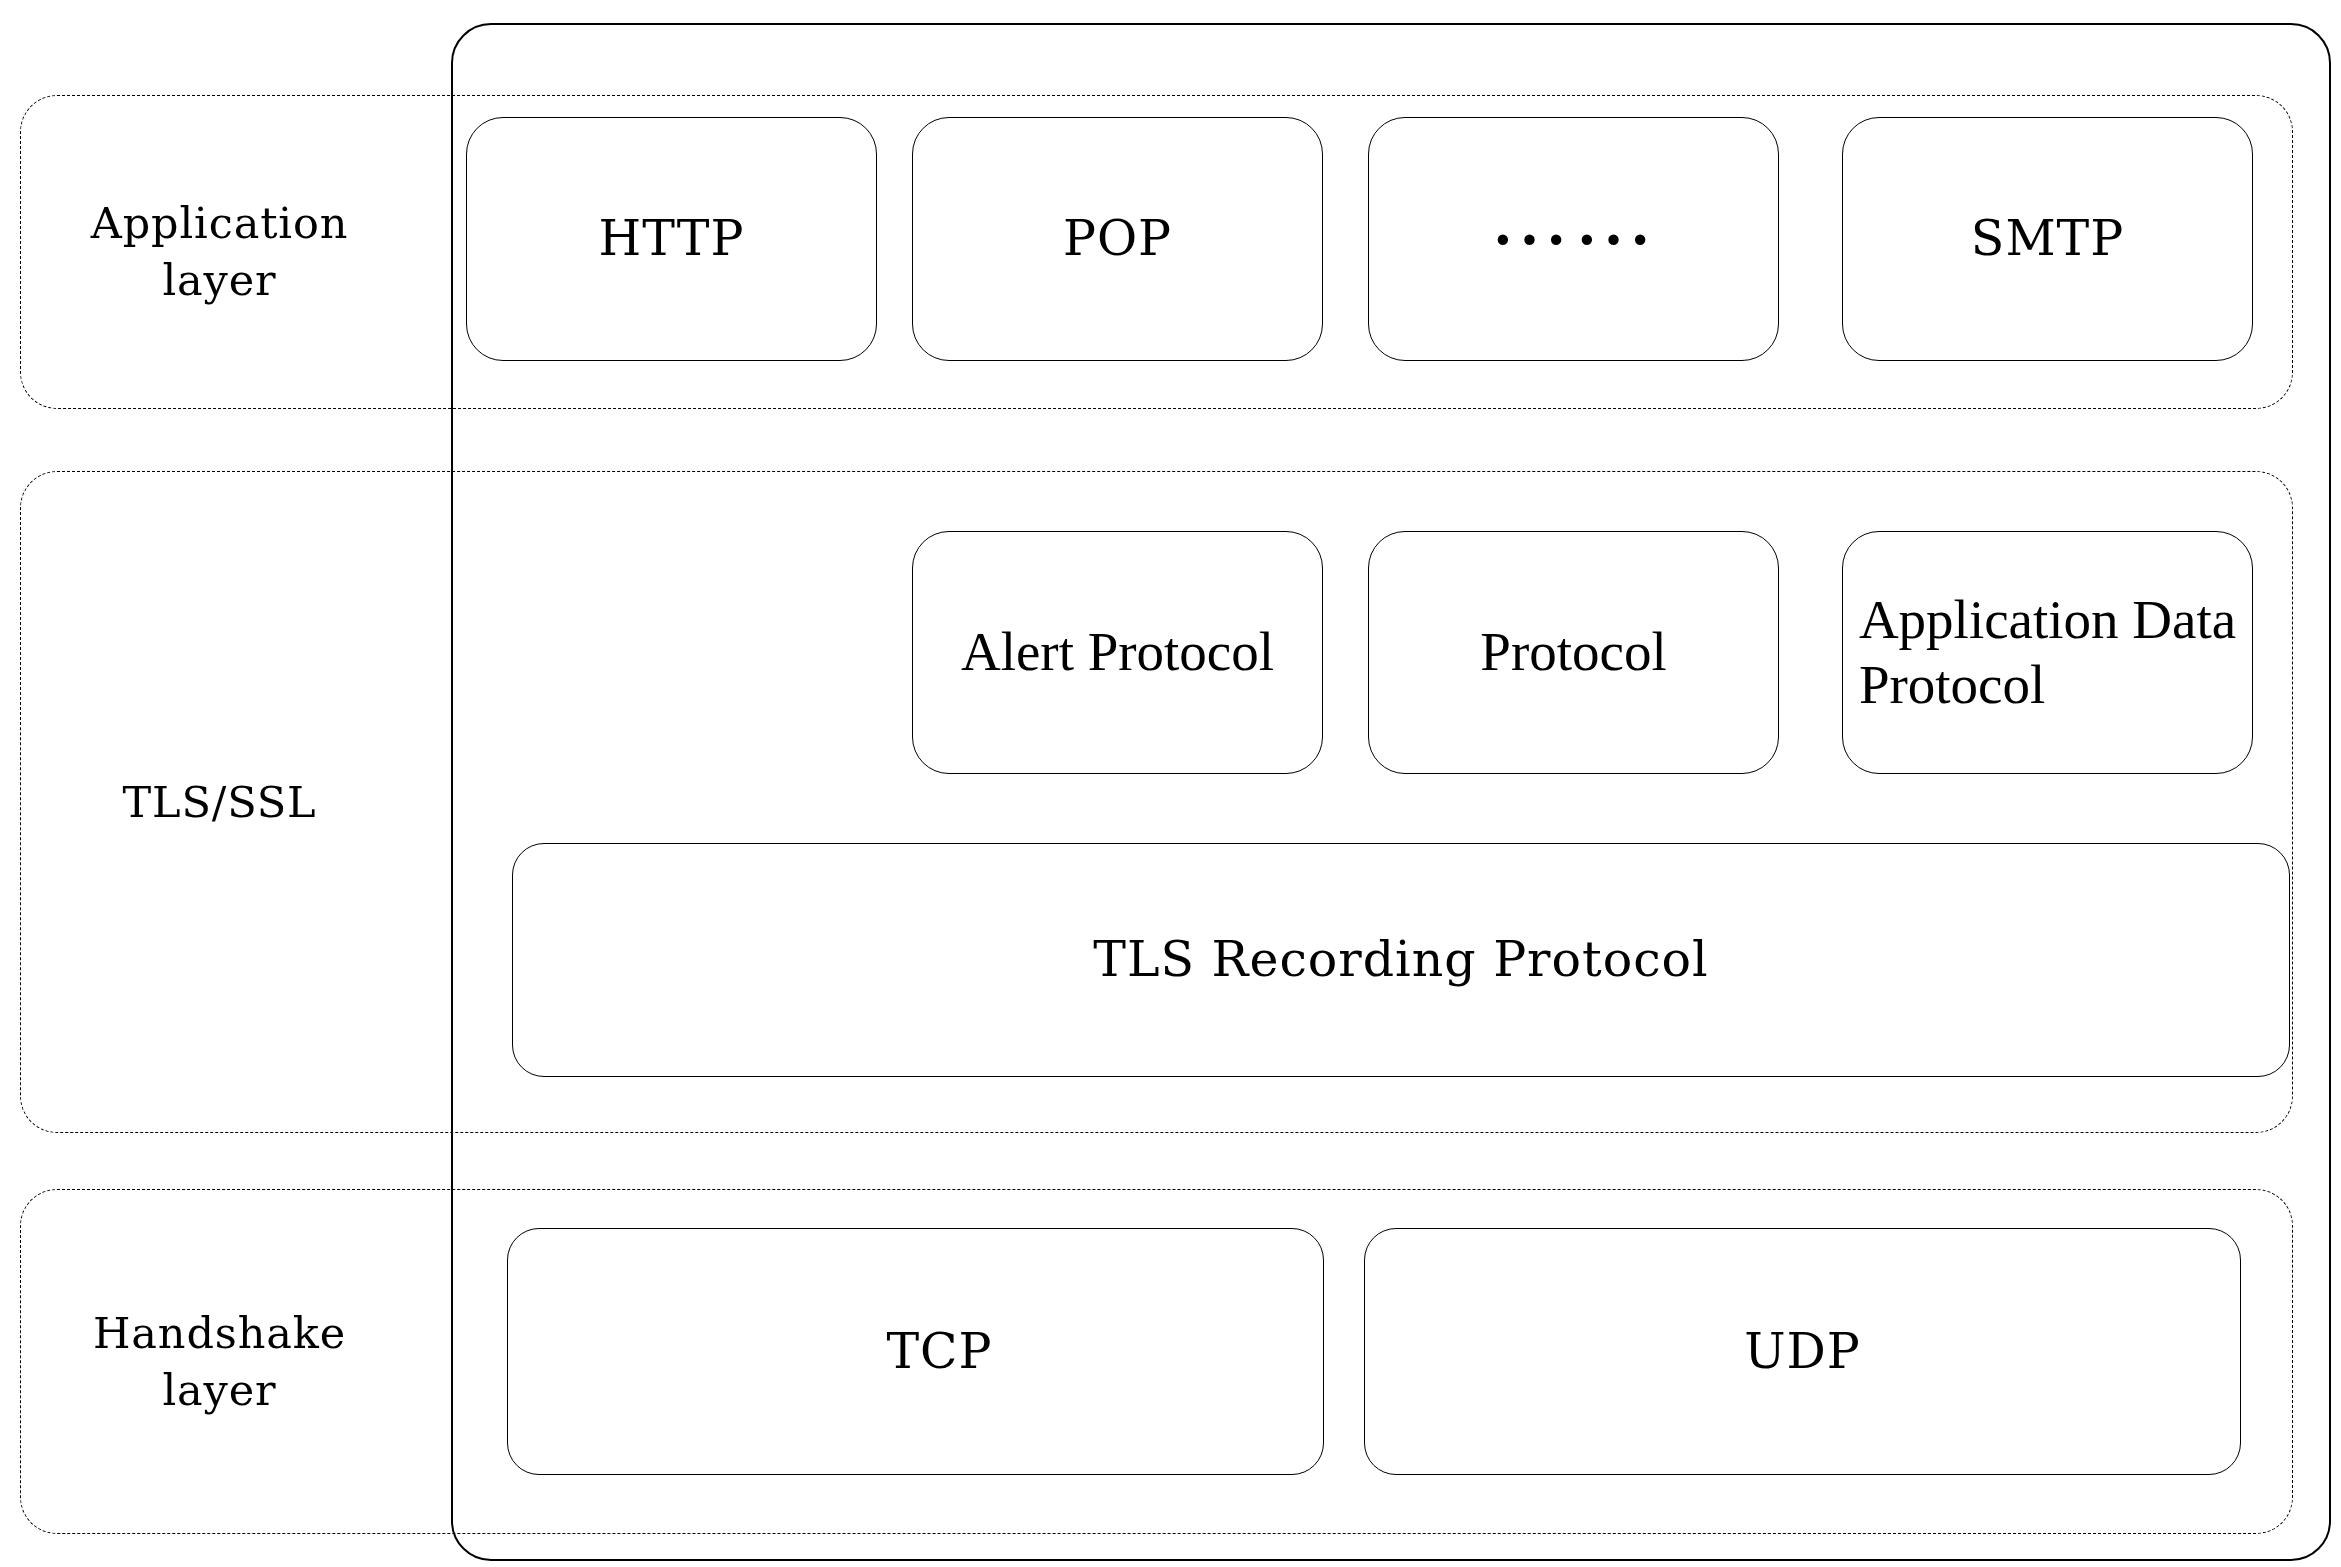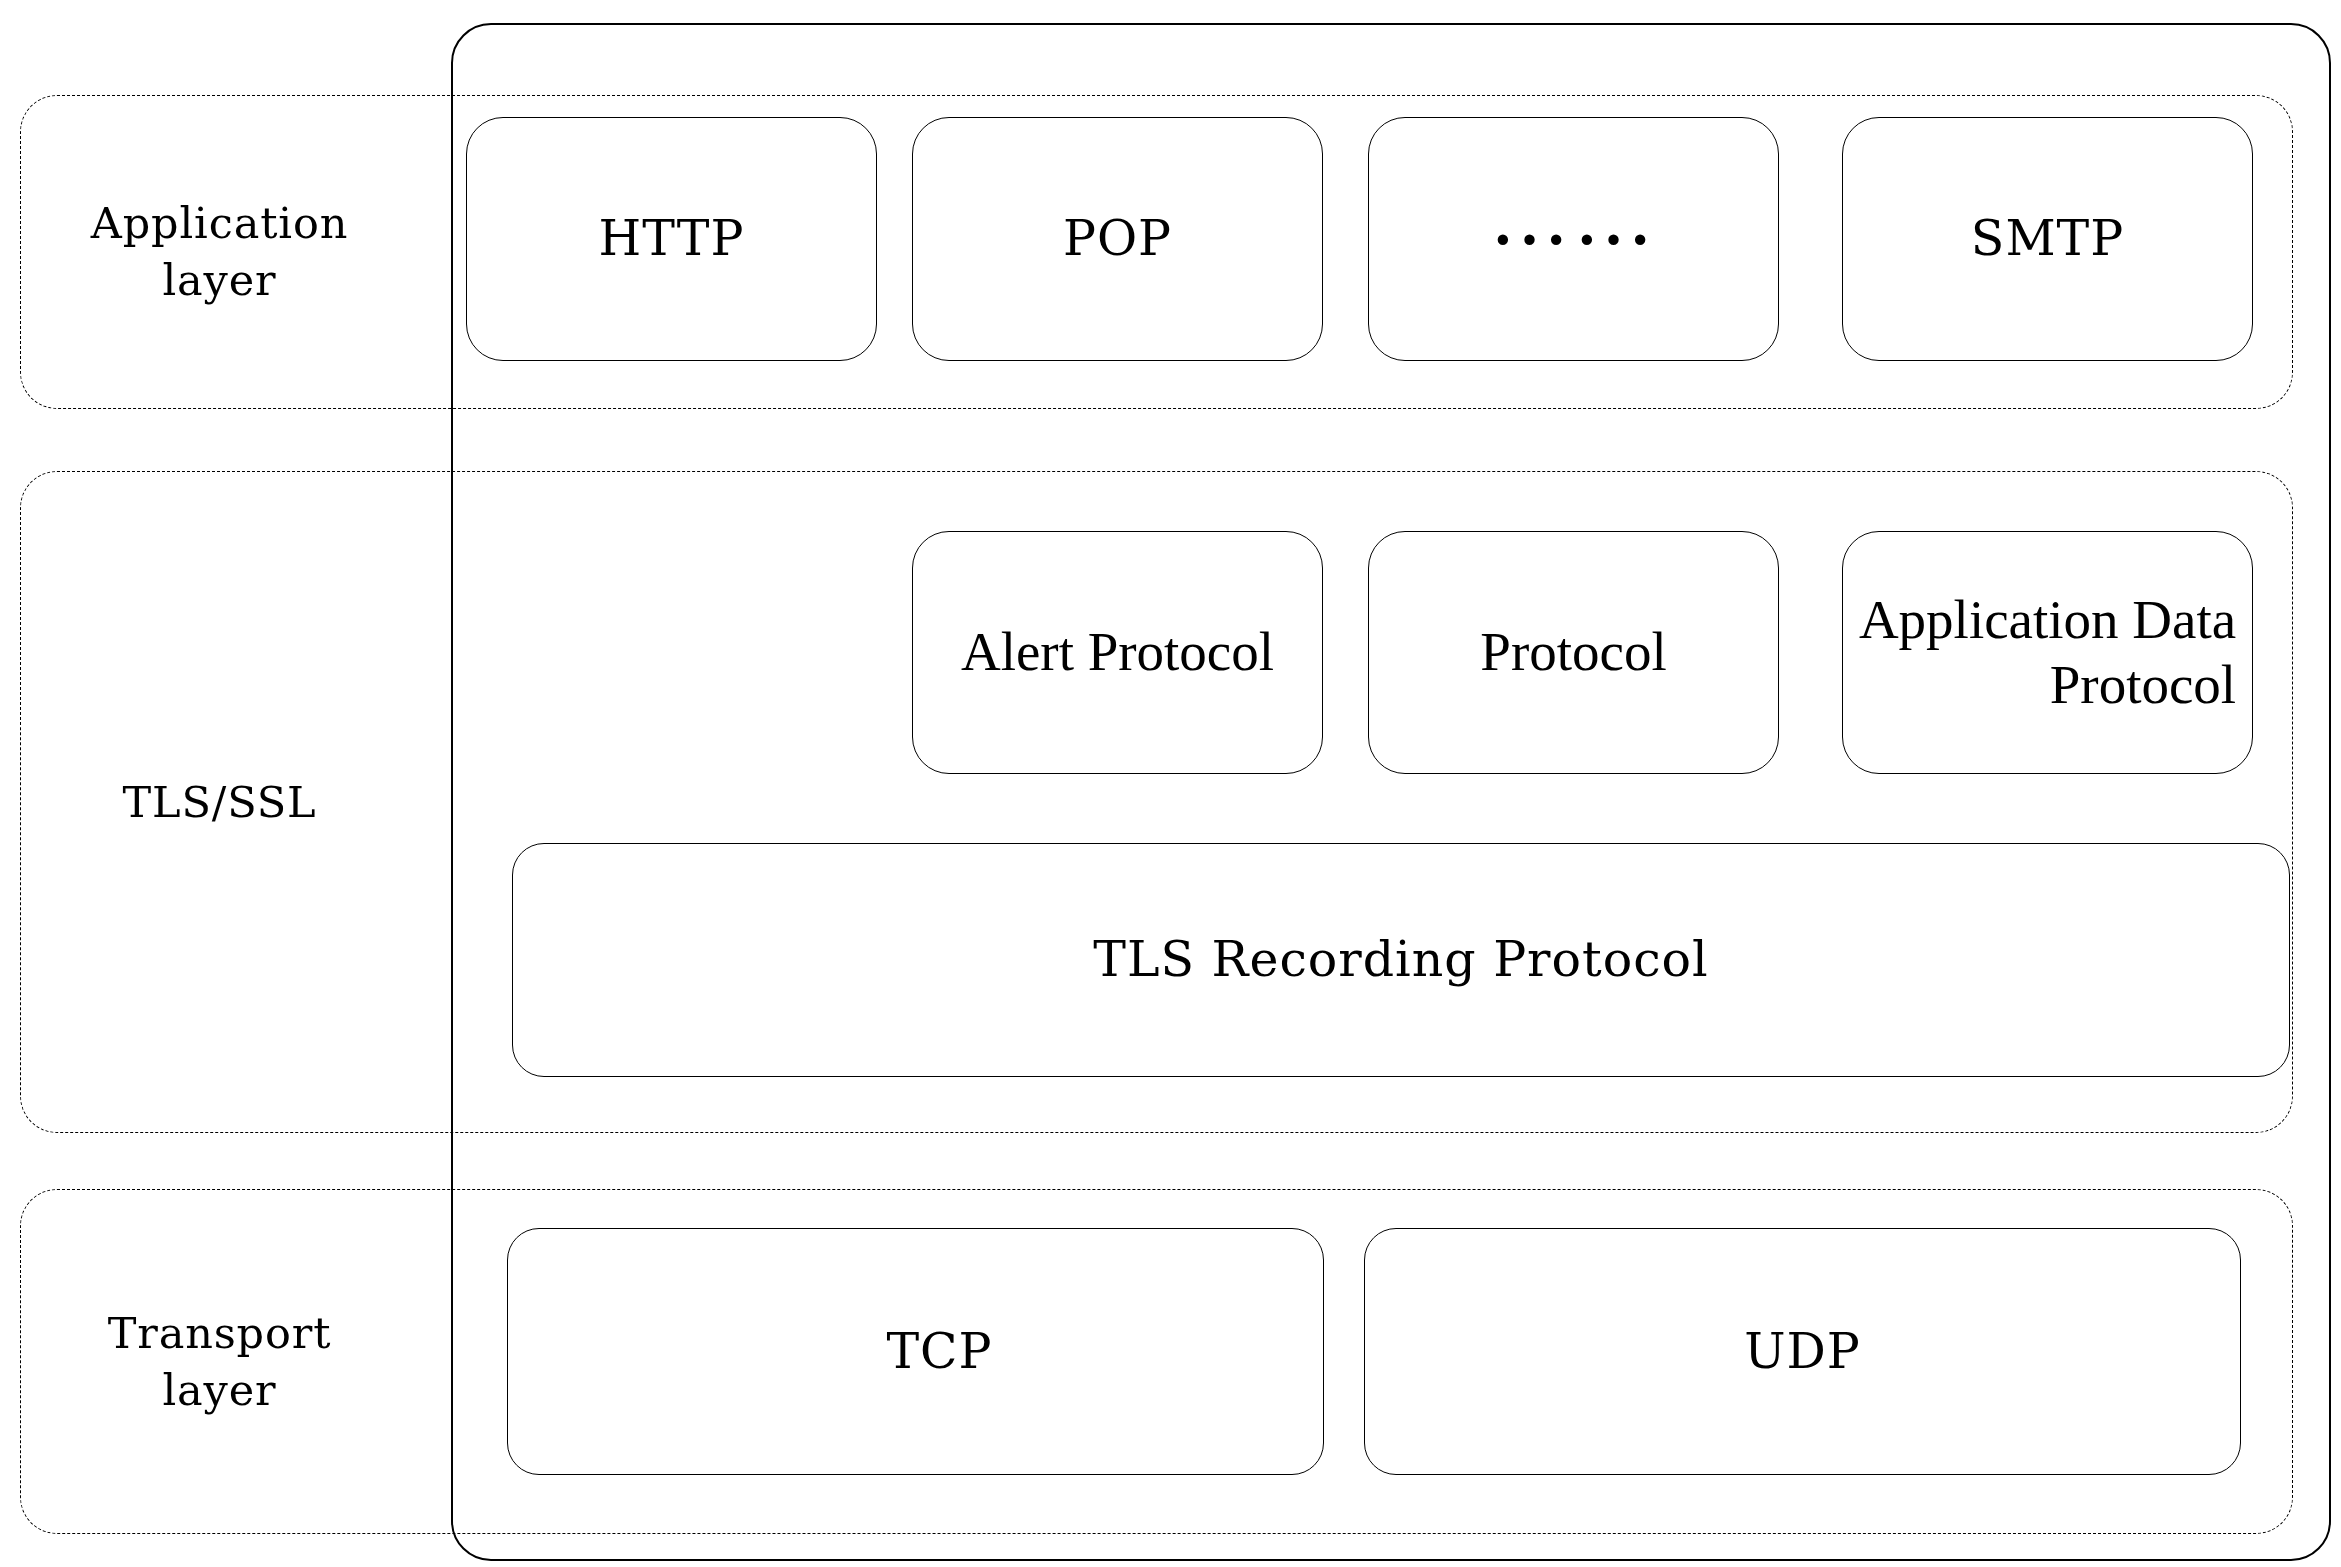--- a/index.html
+++ b/index.html
@@ -65,21 +65,21 @@
   
   .pbox {
     position: absolute;
     border: 1.5px solid var(--line-color);
     border-radius: 37px;
     background: var(--bg-color);
     display: flex;
     flex-direction: column;
     align-items: center;
     justify-content: center;
-    text-align: right;
+    text-align: left;
   }
 
   
   .mono-text {
     font-size: 49px;
     line-height: 1.3;
     letter-spacing: 0.02em;
   }
 
   
@@ -131,21 +131,21 @@
   <div class="dashed-region region-transport"></div>
 
   <div class="layer-label label-application">
     <span>Application</span>
     <span>layer</span>
   </div>
   <div class="layer-label label-tls">
     <span>TLS/SSL</span>
   </div>
   <div class="layer-label label-transport">
-    <span>Transport</span>
+    <span>Handshake</span>
     <span>layer</span>
   </div>
 
   <div class="pbox row-app col-1">
     <span class="mono-text">HTTP</span>
   </div>
   <div class="pbox row-app col-2">
     <span class="mono-text">POP</span>
   </div>
   <div class="pbox row-app col-3">

